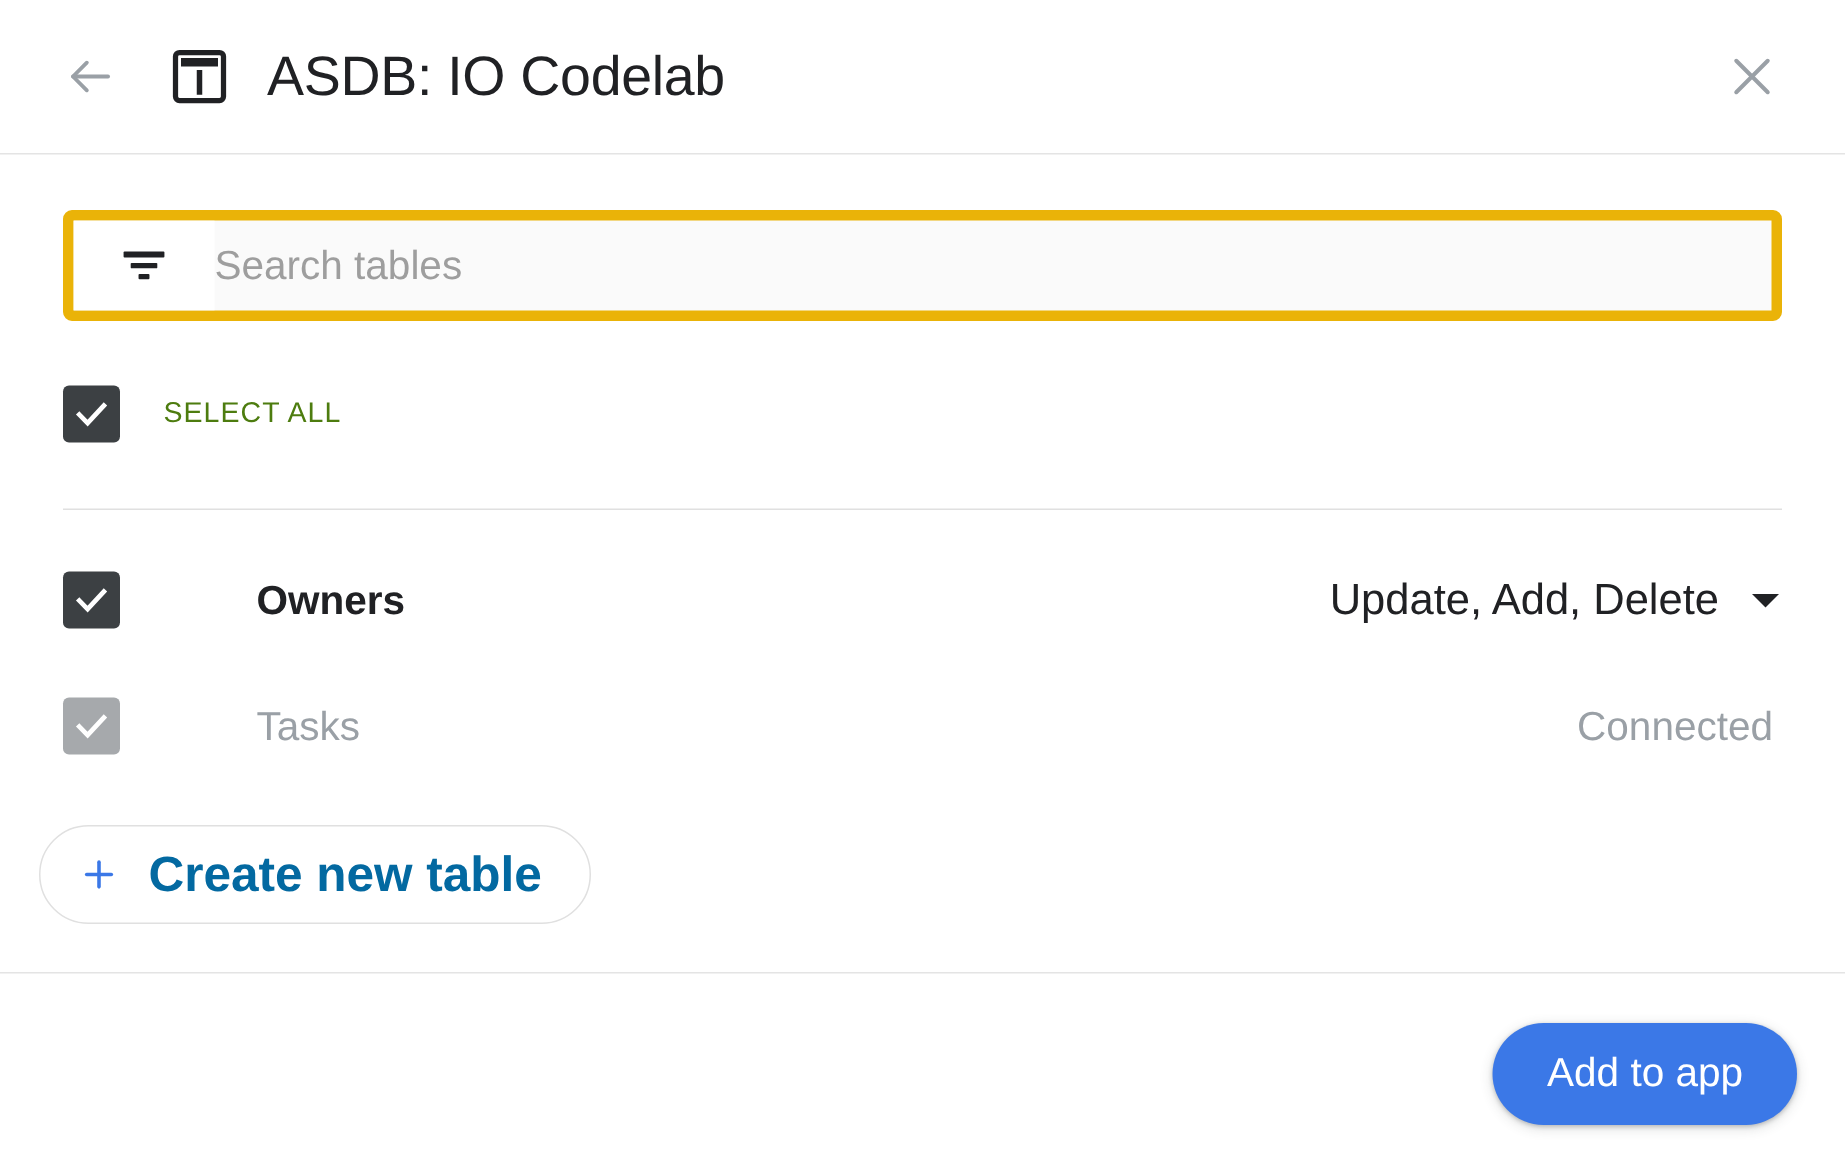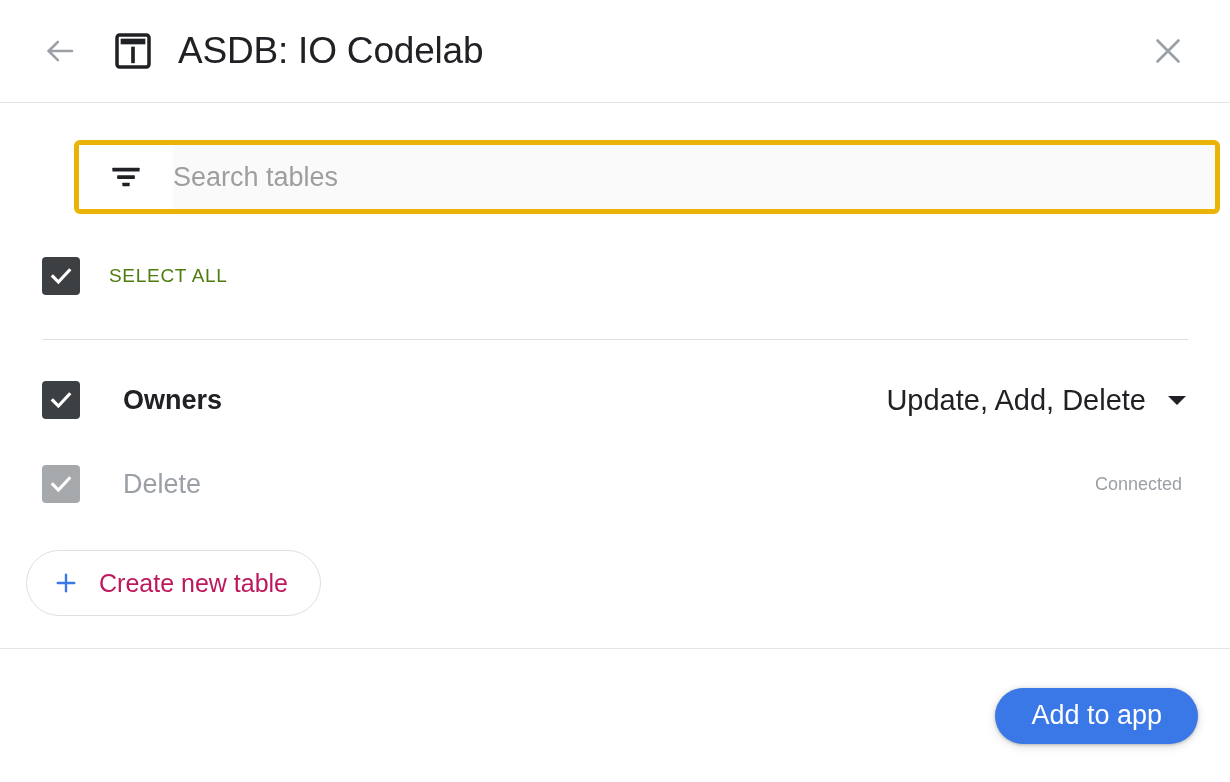--- a/index.html
+++ b/index.html
@@ -89,27 +89,26 @@
     flex: 1 1 auto;
     position: relative;
     padding: 0 42px;
   }
 
   
   .search-wrap {
     margin-top: 37px;
     height: 74px;
     width: 1146px;
-    border: 5px solid #eab308;
+    border: 7px solid #eab308;
     border-radius: 6px;
     display: flex;
     align-items: stretch;
     overflow: hidden;
     background: #fafafa;
-    margin-left: 32px;
   }
   .search-icon-box {
     width: 94px;
     flex: 0 0 94px;
     background: #ffffff;
     display: flex;
     align-items: center;
     justify-content: center;
   }
   .search-icon-box svg { display: block; }
@@ -168,20 +167,21 @@
     cursor: default;
   }
   .cbox svg { display: block; }
 
   
   .table-row {
     height: 84px;
     display: flex;
     align-items: center;
     width: 1146px;
+    gap: 48px;
   }
   .table-row.first { margin-top: 18px; }
   .row-name {
     margin-left: 43px;
     font-size: 27px;
     color: #202124;
     font-weight: 700;
     white-space: nowrap;
   }
   .row-name.muted {
@@ -203,21 +203,21 @@
   }
   .caret {
     margin-left: 22px;
     width: 0;
     height: 0;
     border-left: 9px solid transparent;
     border-right: 9px solid transparent;
     border-top: 9px solid #202124;
   }
   .status-text {
-    font-size: 18px;
+    font-size: 27px;
     color: #9aa0a6;
     white-space: nowrap;
     padding-right: 6px;
   }
 
   
   .create-btn {
     margin-top: 24px;
     height: 66px;
     display: inline-flex;
@@ -232,38 +232,38 @@
   .create-btn .plus {
     width: 26px;
     height: 26px;
     margin-right: 20px;
     display: flex;
     align-items: center;
     justify-content: center;
   }
   .create-btn .plus svg { display: block; }
   .create-btn .label {
-    font-size: 25px;
-    color: #be185d;
-    font-weight: 400;
+    font-size: 33px;
+    color: #0369a1;
+    font-weight: 700;
     white-space: nowrap;
   }
 
   
   .footer {
     flex: 0 0 134px;
     height: 134px;
     border-top: 1px solid #e4e4e4;
     display: flex;
     align-items: center;
     justify-content: flex-end;
     padding-right: 32px;
   }
   .primary-btn {
-    height: 56px;
+    height: 68px;
     padding: 0 36px;
     border: none;
     border-radius: 34px;
     background: #3b78e7;
     color: #ffffff;
     font-family: "Liberation Sans", sans-serif;
     font-size: 27px;
     font-weight: 400;
     cursor: pointer;
     box-shadow: 0 1px 3px rgba(60,64,67,0.30), 0 2px 8px 1px rgba(60,64,67,0.15);
@@ -355,21 +355,21 @@
 
     
     <div class="table-row">
       <div class="cbox disabled" role="checkbox" aria-checked="true" aria-disabled="true">
         <span>
           <svg width="26" height="26" viewBox="0 0 24 24" fill="none" stroke="#ffffff" stroke-width="2.9" stroke-linecap="square" stroke-linejoin="miter">
             <polyline points="4.5,12.4 9.6,17.6 19.6,6.8"></polyline>
           </svg>
         </span>
       </div>
-      <div class="row-name muted">Delete</div>
+      <div class="row-name muted">Tasks</div>
       <div class="row-spacer"></div>
       <div class="status-text">Connected</div>
     </div>
 
     
     <button class="create-btn">
       <span class="plus">
         <svg width="26" height="26" viewBox="0 0 24 24" fill="none" stroke="#3b78e7" stroke-width="2.2" stroke-linecap="round">
           <line x1="12" y1="4.4" x2="12" y2="19.6"></line>
           <line x1="4.4" y1="12" x2="19.6" y2="12"></line>

